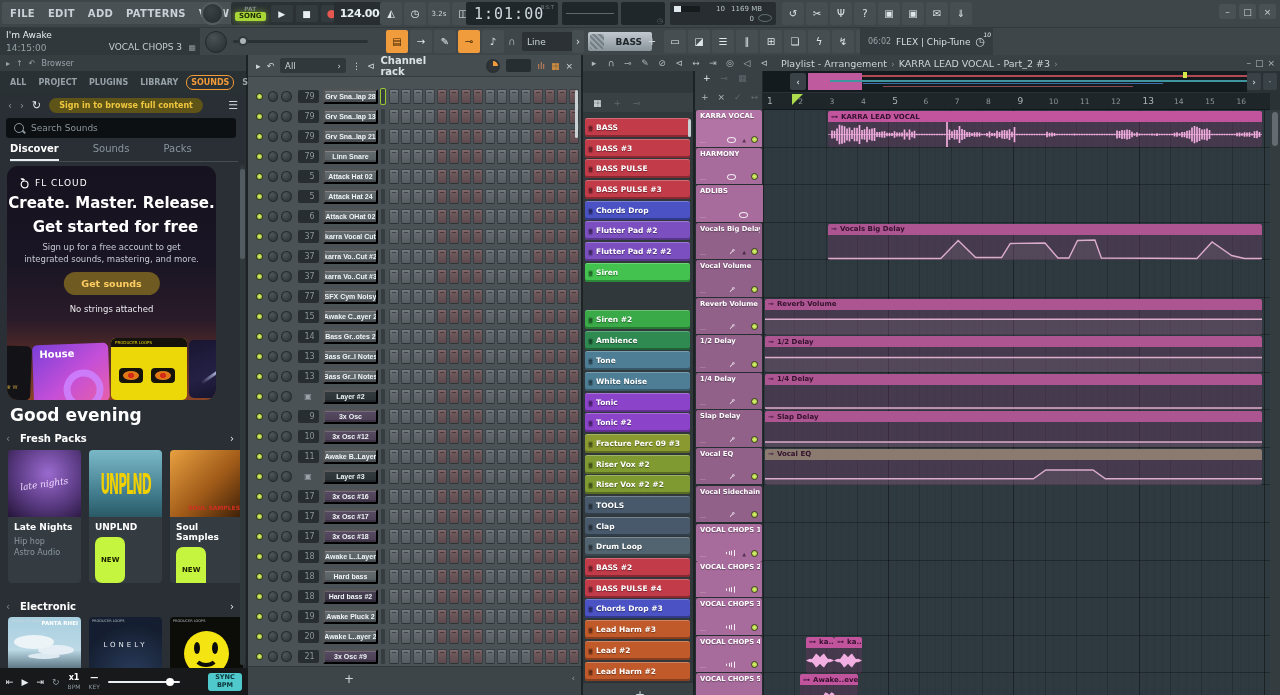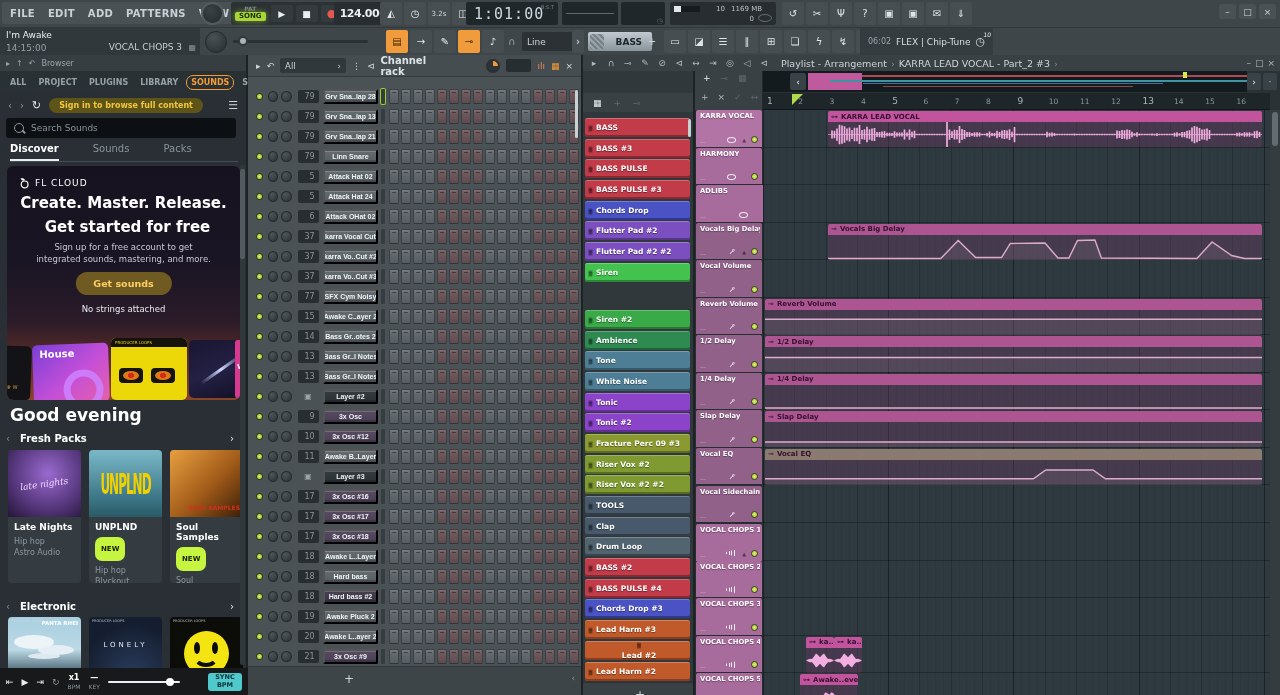--- a/index.html
+++ b/index.html
@@ -69,21 +69,21 @@
   #signin{background:#5f5418;color:#efc73f;font-size:8px;font-weight:bold;border-radius:9px;padding:3px 10px;white-space:nowrap;}
   #br-menu{margin-left:auto;color:#cfd7db;font-size:11px;}
   #br-search{position:absolute;left:6px;top:63px;width:230px;height:20px;background:#0c1013;border-radius:3px;display:flex;align-items:center;gap:7px;padding-left:8px;box-sizing:border-box;}
   #mag{position:relative;width:8px;height:8px;border:1.5px solid #8a959b;border-radius:50%;}
   #mag::after{content:'';position:absolute;left:7px;top:7px;width:4px;height:1.5px;background:#8a959b;transform:rotate(45deg);}
   #br-search span{font-size:9px;color:#8a959b;}
   #br-subtabs{position:absolute;left:10px;top:88px;width:228px;height:18px;display:flex;gap:34px;border-bottom:1px solid #454d52;}
   .subtab{font-size:10px;color:#8a959b;padding-bottom:4px;}
   .subtab.active{color:#fff;font-weight:bold;border-bottom:2px solid #e8eef1;}
   
-  #promo{position:absolute;left:7px;top:111px;width:233px;height:234px;border-radius:6px;overflow:hidden;
+  #promo{position:absolute;left:7px;top:111px;width:209px;height:234px;border-radius:11px;overflow:hidden;
     background:linear-gradient(180deg,#16121f 0%,#1a1524 42%,#2b1b29 66%,#693226 88%,#8a4426 100%);}
   #promo-brand{position:absolute;left:12px;top:11px;display:flex;align-items:center;gap:5px;color:#fff;font-size:9px;letter-spacing:1px;}
   #promo h1{position:absolute;left:0;top:28px;width:100%;margin:0;text-align:center;font-size:15px;color:#fff;}
   #promo h2{position:absolute;left:0;top:48px;width:100%;margin:4px;text-align:center;font-size:15px;color:#fff;}
   .promo-body{position:absolute;width:100%;text-align:center;font-size:8.5px;color:#c5cad2;}
   #promo-cta{position:absolute;left:50%;top:106px;transform:translateX(-50%);background:#6f5a22;color:#ffce63;font-size:9.5px;font-weight:bold;border-radius:12px;padding:6px 18px;}
   #promo-note{position:absolute;top:138px;width:100%;text-align:center;font-size:8.5px;color:#e8eaee;}
   #thumbstrip{position:absolute;left:0;bottom:0;width:100%;height:64px;}
   .pthumb{position:absolute;border-radius:5px;overflow:hidden;}
   #pt-dark{left:-4px;top:10px;width:28px;height:54px;background:#131317;transform:rotate(2deg);color:#caa23c;font-size:5px;padding:38px 0 0 4px;box-sizing:border-box;}
@@ -99,21 +99,21 @@
   #pt-ve{left:228px;top:4px;width:12px;height:58px;background:#d8388f;color:#fff;font-size:8px;font-weight:bold;padding:22px 0 0 2px;box-sizing:border-box;border-radius:3px 0 0 3px;}
   
   #greeting{position:absolute;left:10px;top:350px;font-size:17px;font-weight:bold;color:#fff;}
   .sect-head{position:absolute;width:236px;height:16px;display:flex;align-items:center;gap:10px;}
   .sect-head .t{font-size:10px;font-weight:bold;color:#fff;}
   .sect-head .l{color:#7d888e;font-size:10px;}
   .sect-head .r{margin-left:auto;color:#e6ecef;font-size:10px;margin-right:8px;}
   .card{position:absolute;width:73px;height:133px;background:#343c42;border-radius:4px;overflow:hidden;}
   .card .thumb{width:73px;height:67px;}
   .card .title{margin:5px 0 0 6px;font-size:9px;font-weight:bold;color:#fff;}
-  .card .badge{display:inline-block;margin:5px 0 0 6px;background:#c6f53f;color:#1a2000;font-size:7px;font-weight:bold;border-radius:7px;padding:8px 6px;}
+  .card .badge{display:inline-block;margin:5px 0 0 6px;background:#c6f53f;color:#1a2000;font-size:7px;font-weight:bold;border-radius:7px;padding:19px 6px;}
   .card .badge:empty{display:none;}
   .card .genre{margin:5px 0 0 6px;font-size:8px;color:#8d989e;}
   .card .author{margin:2px 0 0 6px;font-size:8px;color:#8d989e;}
   #th-late{background:radial-gradient(circle at 55% 35%,#9a6acf,#5a3a82 55%,#241538);display:flex;align-items:center;justify-content:center;}
   #th-late span{color:#f0d8ff;font-size:9px;font-style:italic;transform:rotate(-8deg);font-family:"DejaVu Serif","Liberation Serif",serif;}
   #th-unplnd{background:linear-gradient(180deg,#7ab8c8,#3e7888 70%,#2a5a66);display:flex;align-items:center;justify-content:center;}
   #th-unplnd span{color:#f0d000;font-size:12px;font-weight:bold;transform:scaleY(2.4);letter-spacing:-1px;}
   #th-soul{background:linear-gradient(135deg,#e8a040,#a05a18 55%,#3a1e08);position:relative;}
   #th-soul span{position:absolute;right:3px;bottom:6px;color:#d03020;font-size:6px;font-weight:bold;}
   .ethumb{position:absolute;width:73px;height:73px;border-radius:4px;overflow:hidden;}
@@ -1387,21 +1387,21 @@
             <span>BASS PULSE #4</span>
           </div>
           <div class="pk-item" style="background: linear-gradient(rgb(74, 82, 196), rgba(74, 82, 196, 0.88)) rgb(74, 82, 196);">
             <span class="pi">≣</span>
             <span>Chords  Drop #3</span>
           </div>
           <div class="pk-item" style="background: linear-gradient(rgb(192, 90, 43), rgba(192, 90, 43, 0.88)) rgb(192, 90, 43);">
             <span class="pi">≣</span>
             <span>Lead Harm #3</span>
           </div>
-          <div class="pk-item" style="background: linear-gradient(rgb(192, 90, 43), rgba(192, 90, 43, 0.88)) rgb(192, 90, 43); flex-direction: column;">
+          <div class="pk-item" style="background: linear-gradient(rgb(192, 90, 43), rgba(192, 90, 43, 0.88)) rgb(192, 90, 43);">
             <span class="pi">≣</span>
             <span>Lead #2</span>
           </div>
           <div class="pk-item" style="background: linear-gradient(rgb(192, 90, 43), rgba(192, 90, 43, 0.88)) rgb(192, 90, 43);">
             <span class="pi">≣</span>
             <span>Lead Harm #2</span>
           </div>
           <div class="pk-item" style="background: linear-gradient(rgb(192, 90, 43), rgba(192, 90, 43, 0.88)) rgb(192, 90, 43);">
             <span class="pi">≣</span>
             <span>Lead</span>

